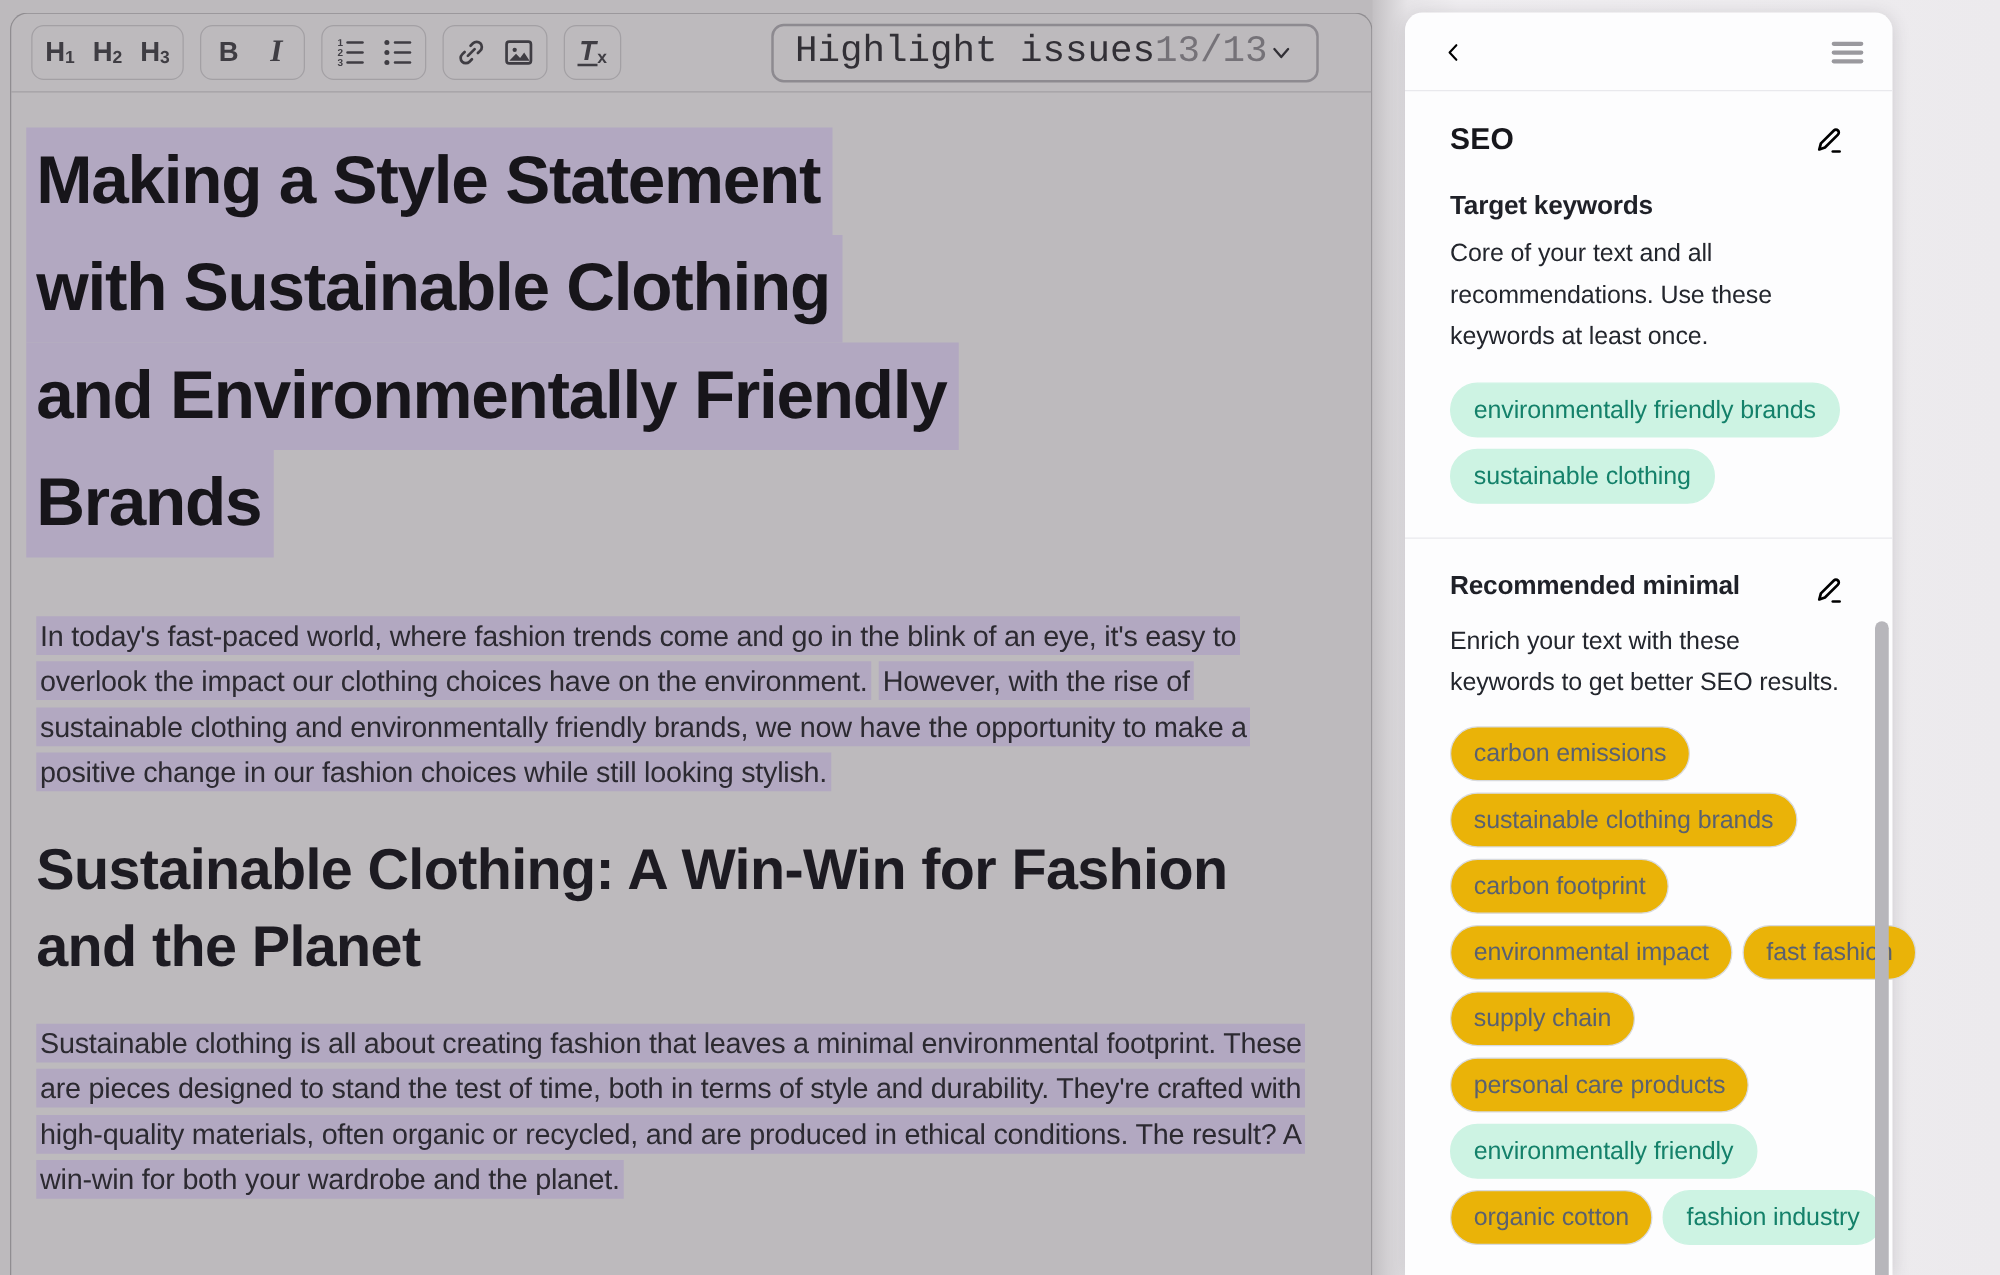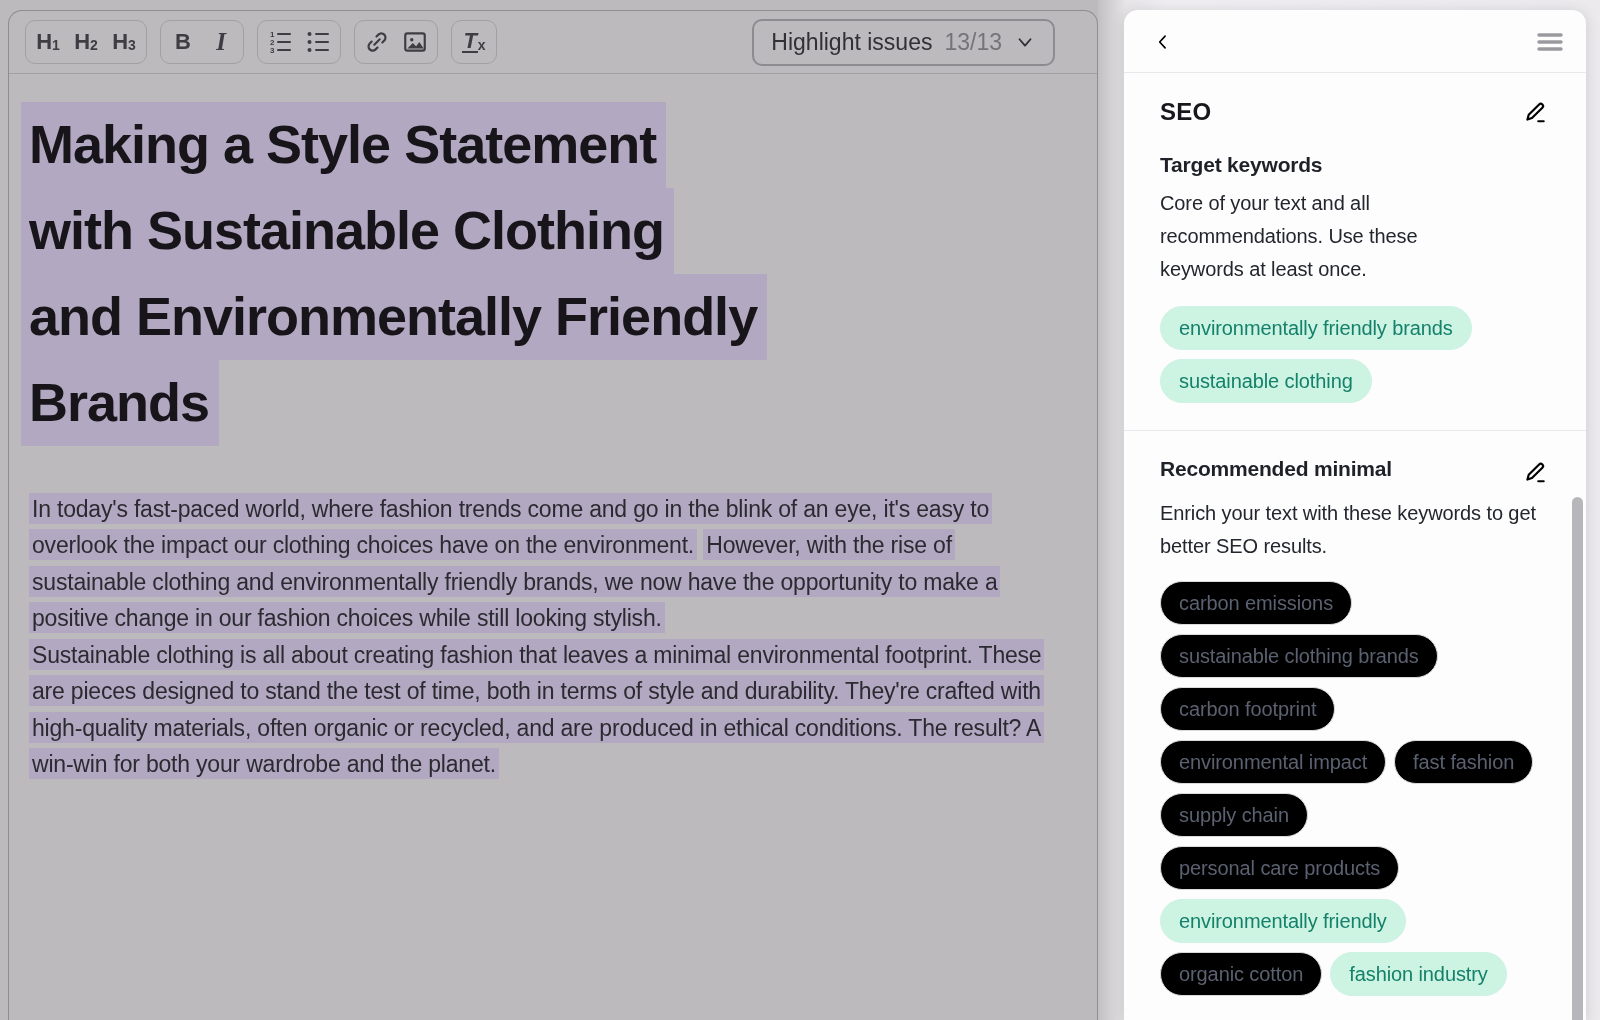--- a/index.html
+++ b/index.html
@@ -44,22 +44,22 @@
     display:flex;align-items:center;justify-content:center;
     color:var(--tb-ink);font-size:22px;font-weight:700;cursor:pointer;
   }
   .tb-btn sub{font-size:14px;font-weight:700;transform:translateY(3px)}
   .tb-btn.italic{font-family:"Liberation Serif",serif;font-style:italic;font-size:25px}
   .tb-btn svg{display:block}
   .tb-btn .tx-base{border-bottom:2px solid var(--tb-ink);line-height:.9;font-style:italic;padding:0 1px}
   .hl-btn{
     margin-left:auto;margin-right:26px;height:47px;
     border:2px solid #8d8a90;border-radius:10px;
-    display:flex;align-items:center;gap:12px;padding:0 17px;
-    font-size:23px;color:#323036;cursor:pointer;white-space:nowrap;
+    display:flex;align-items:center;padding:0 17px;
+    font-size:30px;color:#323036;cursor:pointer;white-space:nowrap;font-family:Liberation Mono, monospace;
   }
   .hl-count{color:#757278}
   .editor-content{
     position:absolute;top:64px;left:0;right:0;bottom:0;
     padding:18px 26px 0 20px;overflow:hidden;
   }
   .doc-title{
     font-size:54px;line-height:84px;font-weight:700;letter-spacing:-1px;
     color:var(--ink);margin:9px 0 44px 0;
   }
@@ -78,21 +78,21 @@
     font-size:46px;line-height:62px;font-weight:700;letter-spacing:-.5px;
     color:#1d1b22;max-width:980px;margin:28px 0 28px 0;
   }
 
   
   .panel-backdrop{
     position:absolute;left:1098px;top:0;width:502px;height:1020px;
     background:linear-gradient(to right,#c3c0c3 0,#e7e5e8 28px,#f0eef1 70px,#eceaed 100%);
   }
   .panel{
-    position:absolute;left:1124px;top:10px;width:462px;height:1010px;
+    position:absolute;left:1124px;top:10px;width:390px;height:1010px;
     background:var(--panel-bg);border-radius:14px 14px 0 0;
     box-shadow:0 2px 14px rgba(60,58,64,.18);
   }
   .panel-header{position:relative;height:63px;border-bottom:1px solid var(--panel-divider)}
   .back-btn{position:absolute;left:22px;top:15px;width:34px;height:34px;
     display:flex;align-items:center;justify-content:center;cursor:pointer}
   .menu-btn{position:absolute;right:18px;top:14px;width:36px;height:36px;
     display:flex;align-items:center;justify-content:center;cursor:pointer}
   .panel-body{padding:24px 36px 0 36px}
   .panel-title-row{display:flex;align-items:center;justify-content:space-between}
@@ -100,21 +100,21 @@
   .edit-btn{width:30px;height:30px;display:flex;align-items:center;justify-content:center;cursor:pointer}
   .kw-heading{font-size:21px;font-weight:700;color:#1f2128;letter-spacing:-.2px}
   .kw-heading-row{display:flex;align-items:flex-start;justify-content:space-between;margin-top:26px}
   .kw-desc{font-size:20px;line-height:33px;color:#23262d;margin-top:10px;letter-spacing:-.1px}
   .kw-desc.narrow{max-width:300px}
   .kw-desc.wide{max-width:380px}
   .pills{display:flex;flex-wrap:wrap;gap:9px 8px;width:382px;margin-top:20px}
   .pill{
     height:44px;display:inline-flex;align-items:center;padding:0 18px;
     border-radius:22px;font-size:20px;letter-spacing:-.1px;
-    color:var(--pill-text);background:#000000;border:1px solid var(--pill-border);
+    color:var(--pill-text);background:#eab308;border:1px solid var(--pill-border);
     cursor:pointer;white-space:nowrap;
   }
   .pill.used{background:var(--pill-used-bg);border:1px solid var(--pill-used-bg);color:var(--pill-used-text)}
   .section-divider{border:none;border-top:1px solid var(--panel-divider);margin:27px -36px 0 -36px}
   .scroll-thumb{
     position:absolute;right:3px;top:487px;width:11px;height:533px;
     background:#b7b6bb;border-radius:6px;cursor:pointer;
   }
   .icon-stroke{stroke:currentColor;fill:none;stroke-width:2;stroke-linecap:round;stroke-linejoin:round}
 </style>
@@ -213,20 +213,21 @@
   <div class="editor-content">
     <h1 class="doc-title">
       
     <span class="hl-line">Making a Style Statement</span><br><span class="hl-line">with Sustainable Clothing</span><br><span class="hl-line">and Environmentally Friendly</span><br><span class="hl-line">Brands</span><br></h1>
 
     <p class="doc-p">
       <span class="hl-span">In today's fast-paced world, where fashion trends come and go in the blink of an eye, it's easy to overlook the impact our clothing choices have on the environment.</span>
       <span class="hl-span">However, with the rise of sustainable clothing and environmentally friendly brands, we now have the opportunity to make a positive change in our fashion choices while still looking stylish.</span>
     </p>
 
+    <h2 class="doc-h2">Sustainable Clothing: A Win-Win for Fashion and the Planet</h2>
 
     <p class="doc-p">
       <span class="hl-span">Sustainable clothing is all about creating fashion that leaves a minimal environmental footprint. These are pieces designed to stand the test of time, both in terms of style and durability. They're crafted with high-quality materials, often organic or recycled, and are produced in ethical conditions. The result? A win-win for both your wardrobe and the planet.</span>
     </p>
   </div>
 </div>
 
 <div class="panel-backdrop"></div>
 
 <div class="panel">

